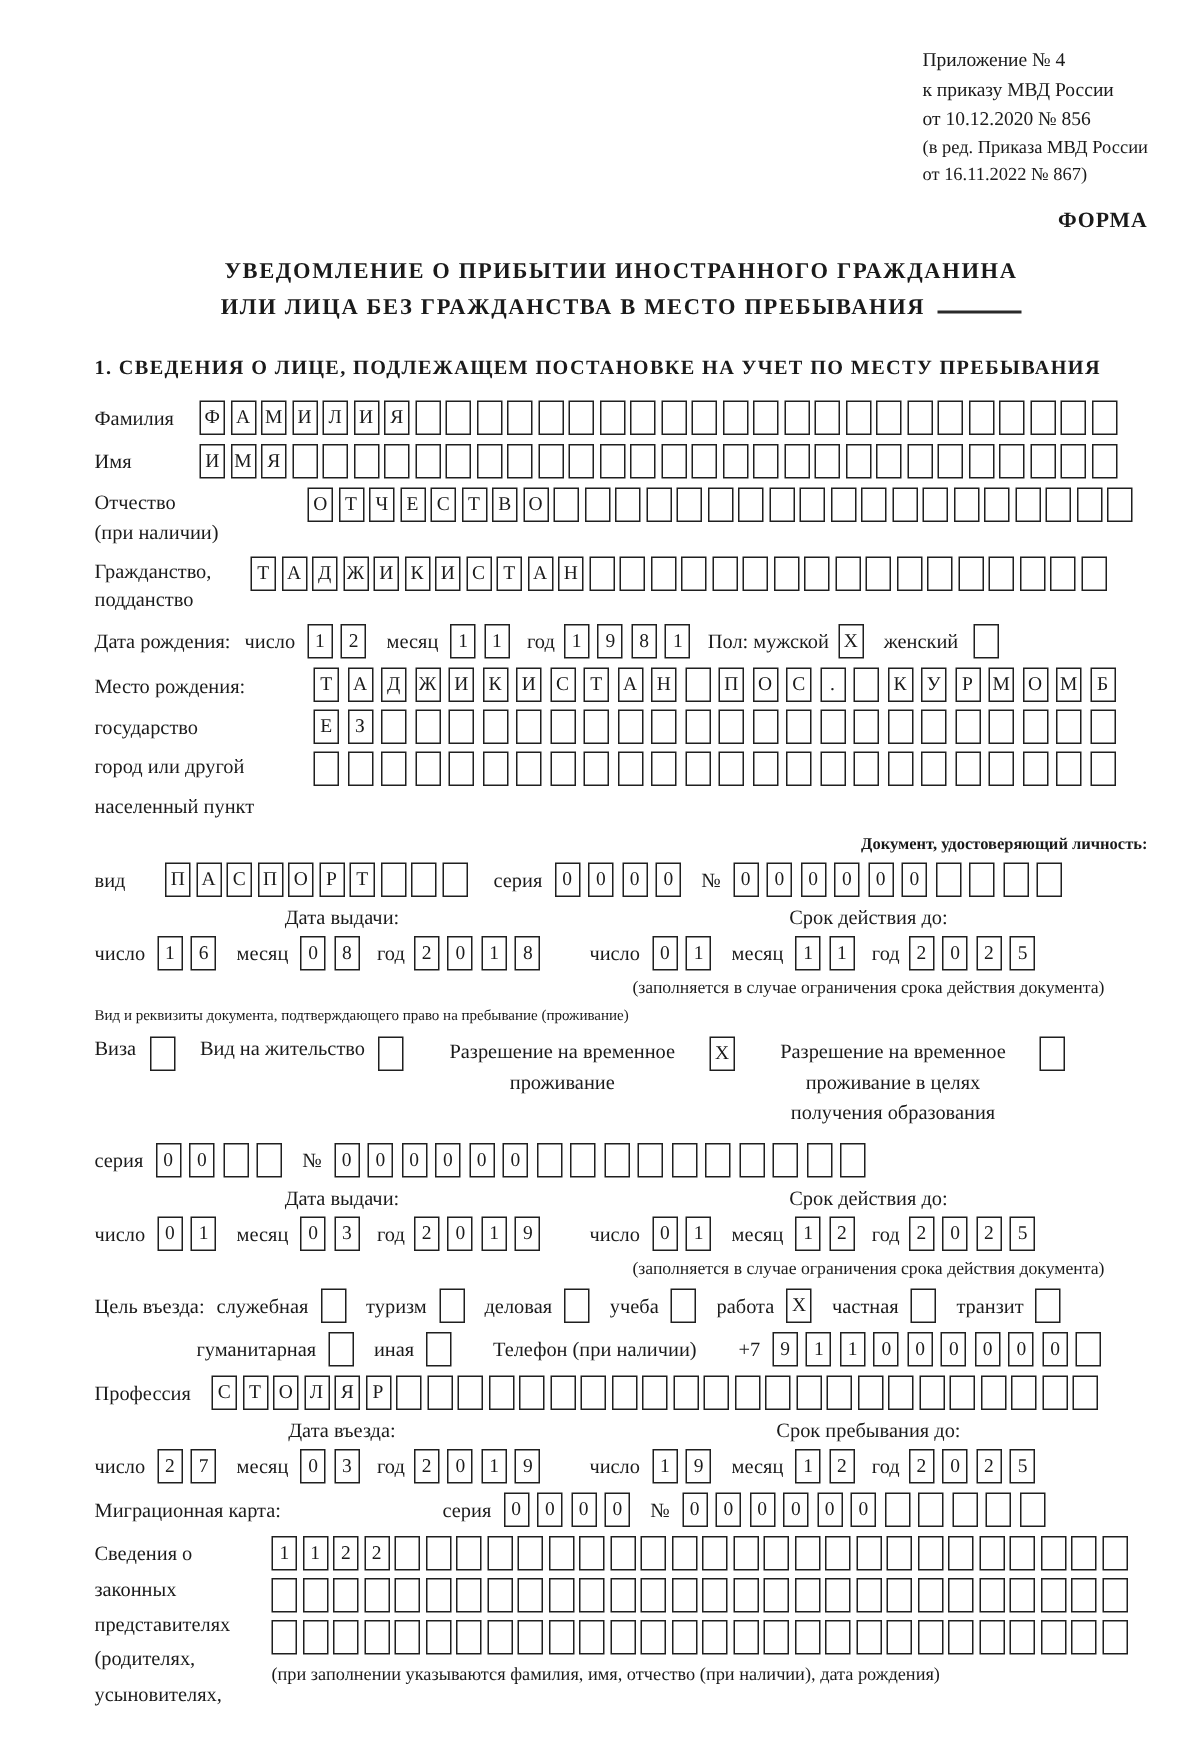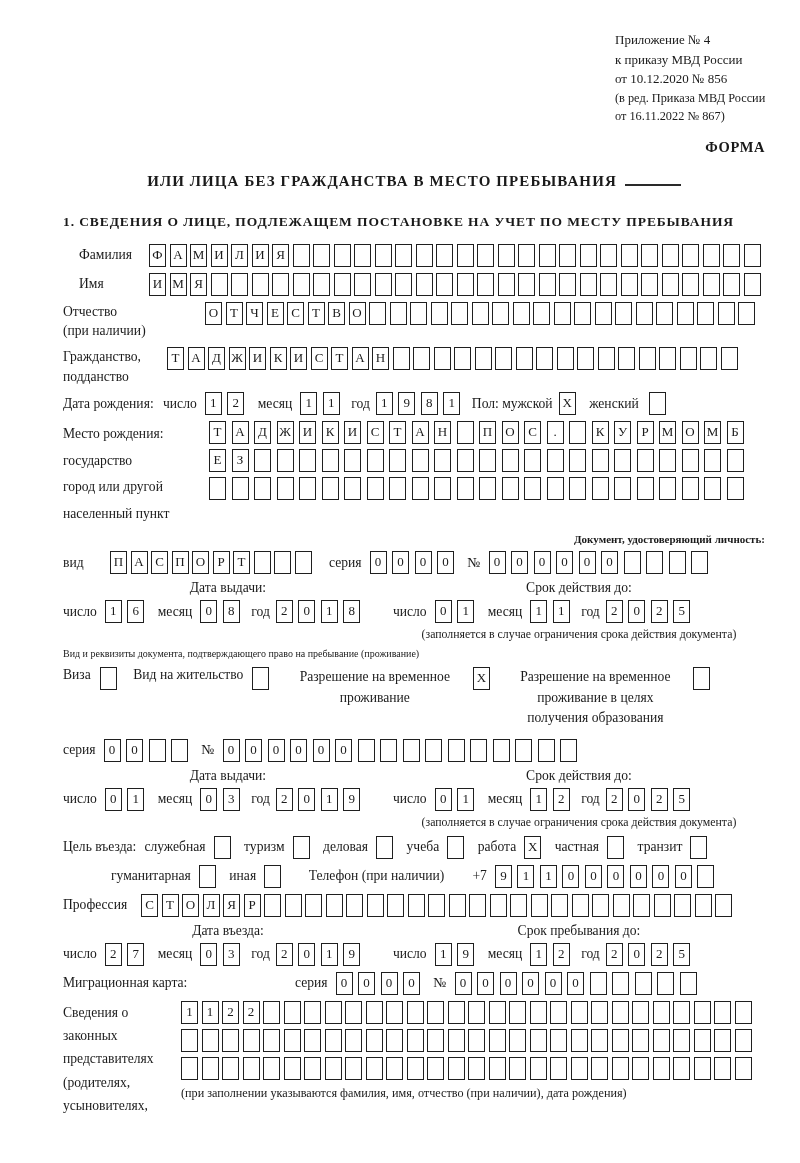--- a/index.html
+++ b/index.html
@@ -12,36 +12,36 @@
   .top-right{margin-left:552px;font-size:13px;line-height:1.5;white-space:nowrap;}
   .amend{font-size:12.3px;}
   .forma{text-align:right;font-weight:bold;font-size:14.5px;letter-spacing:.6px;margin-top:14px;}
   .title{text-align:center;font-weight:bold;font-size:15px;letter-spacing:1.1px;margin-top:14px;line-height:1.55;}
   .title-underline{display:inline-block;width:56px;border-bottom:2.2px solid #2a2a2a;height:.9em;margin-left:8px;}
   .section1{font-weight:bold;font-size:13.5px;letter-spacing:.9px;margin-top:20px;margin-bottom:14px;white-space:nowrap;}
 
   .frow{display:flex;align-items:center;margin-bottom:6px;font-size:13.6px;}
   .atop{align-items:flex-start;}
   .lbl{flex:0 0 auto;}
-  .w47{flex:0 0 47px;} .w70{flex:0 0 70px;margin-left:16px;} .w75{flex:0 0 78px;}
+  .w47{flex:0 0 47px;} .w70{flex:0 0 70px;} .w75{flex:0 0 78px;}
   .w100{flex:0 0 100px;} .w104{flex:0 0 104px;} .w118{flex:0 0 118px;}
   .w142{flex:0 0 142px;} .w146{flex:0 0 146px;} .w230{flex:0 0 232px;}
   .two-line{line-height:1.45;}
   .lblcol{line-height:1.95;} .lblcol2{line-height:1.72;}
 
   .cellrow{display:inline-flex;flex-wrap:nowrap;}
   .cell{
     box-sizing:border-box;flex:0 0 auto;width:17px;height:23px;
     border:1.6px solid #1f1f1f;margin-right:3.5px;background:#fff;
     text-align:center;font-size:13px;line-height:20px;
   }
   .loose .cell{margin-right:5.5px;}
   .cellcol .cellrow{display:flex;margin-bottom:5px;}
 
-  .mr8{margin-right:8px;} .ml8{margin-left:8px;} .ml14{margin-left:14px;} .ml60{margin-left:48px;}
+  .mr8{margin-right:8px;} .ml8{margin-left:8px;} .ml14{margin-left:14px;} .ml60{margin-left:68px;}
   .gap6{margin-right:6px;} .gap10{margin-right:10px;}
 
   .center-bold{text-align:right;font-weight:bold;font-size:11px;margin:2px 0 6px 0;}
 
   .dates{display:flex;margin-bottom:6px;font-size:13.6px;}
   .dcol-l{flex:0 0 47%;}
   .dcol-r{flex:1 1 auto;}
   .dtitle{text-align:center;margin-bottom:4px;}
   .dboxes{display:flex;align-items:center;}
   .dnote{font-size:11.8px;text-align:center;margin-top:4px;white-space:nowrap;}
@@ -64,20 +64,21 @@
     <div>Приложение № 4</div>
     <div>к приказу МВД России</div>
     <div>от 10.12.2020 № 856</div>
     <div class="amend">(в ред. Приказа МВД России</div>
     <div class="amend">от 16.11.2022 № 867)</div>
   </div>
 
   <div class="forma">ФОРМА</div>
 
   <div class="title">
+    <div>УВЕДОМЛЕНИЕ О ПРИБЫТИИ ИНОСТРАННОГО ГРАЖДАНИНА</div>
     <div>
       <span>ИЛИ ЛИЦА БЕЗ ГРАЖДАНСТВА В МЕСТО ПРЕБЫВАНИЯ</span><span class="title-underline"></span>
     </div>
   </div>
 
   <div class="section1">1. СВЕДЕНИЯ О ЛИЦЕ, ПОДЛЕЖАЩЕМ ПОСТАНОВКЕ НА УЧЕТ ПО МЕСТУ ПРЕБЫВАНИЯ</div>
 
   <div class="frow">
     <span class="lbl w70">Фамилия</span>
     <span class="cellrow">

